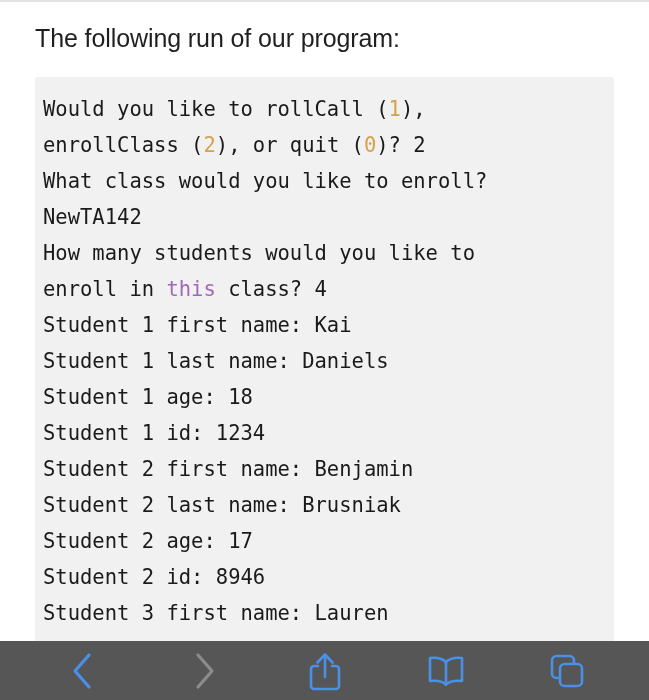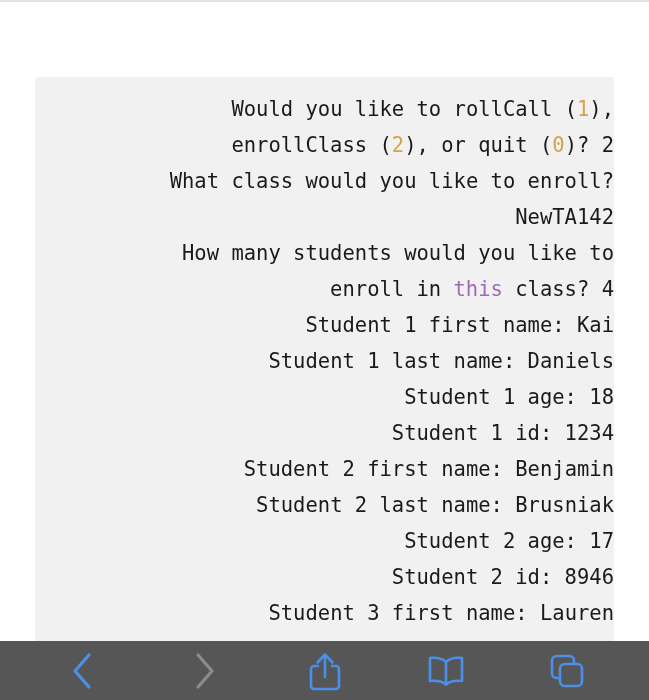--- a/index.html
+++ b/index.html
@@ -58,21 +58,20 @@
   }
 
   #code-block pre {
     font-family: "DejaVu Sans Mono", "Liberation Mono", monospace;
     font-size: 20.5px;
     line-height: 36px;
     color: #1a1a1a;
     white-space: pre-wrap;
     word-break: normal;
     letter-spacing: 0px;
-    text-align: right;
   }
 
   .tok-num { color: #d4a24c; }
   .tok-kw  { color: #a269b8; }
 
   
   #browser-toolbar {
     position: absolute;
     left: 0;
     top: 641px;
@@ -98,20 +97,21 @@
 
   .tb-btn svg { display: block; }
 </style>
 </head>
 <body>
 
 <div id="top-rule"></div>
 
 <div id="page">
 
+  <p id="intro-paragraph">The following run of our program:</p>
 
   <div id="code-block">
     <pre id="code-pre"><span>Would you like to rollCall (</span><span class="tok-num">1</span><span>),</span>
 <span>enrollClass (</span><span class="tok-num">2</span><span>), or quit (</span><span class="tok-num">0</span><span>)? 2</span>
 <span>What class would you like to enroll?</span>
 <span>NewTA142</span>
 <span>How many students would you like to</span>
 <span>enroll in </span><span class="tok-kw">this</span><span> class? 4</span>
 <span>Student 1 first name: Kai</span>
 <span>Student 1 last name: Daniels</span>

